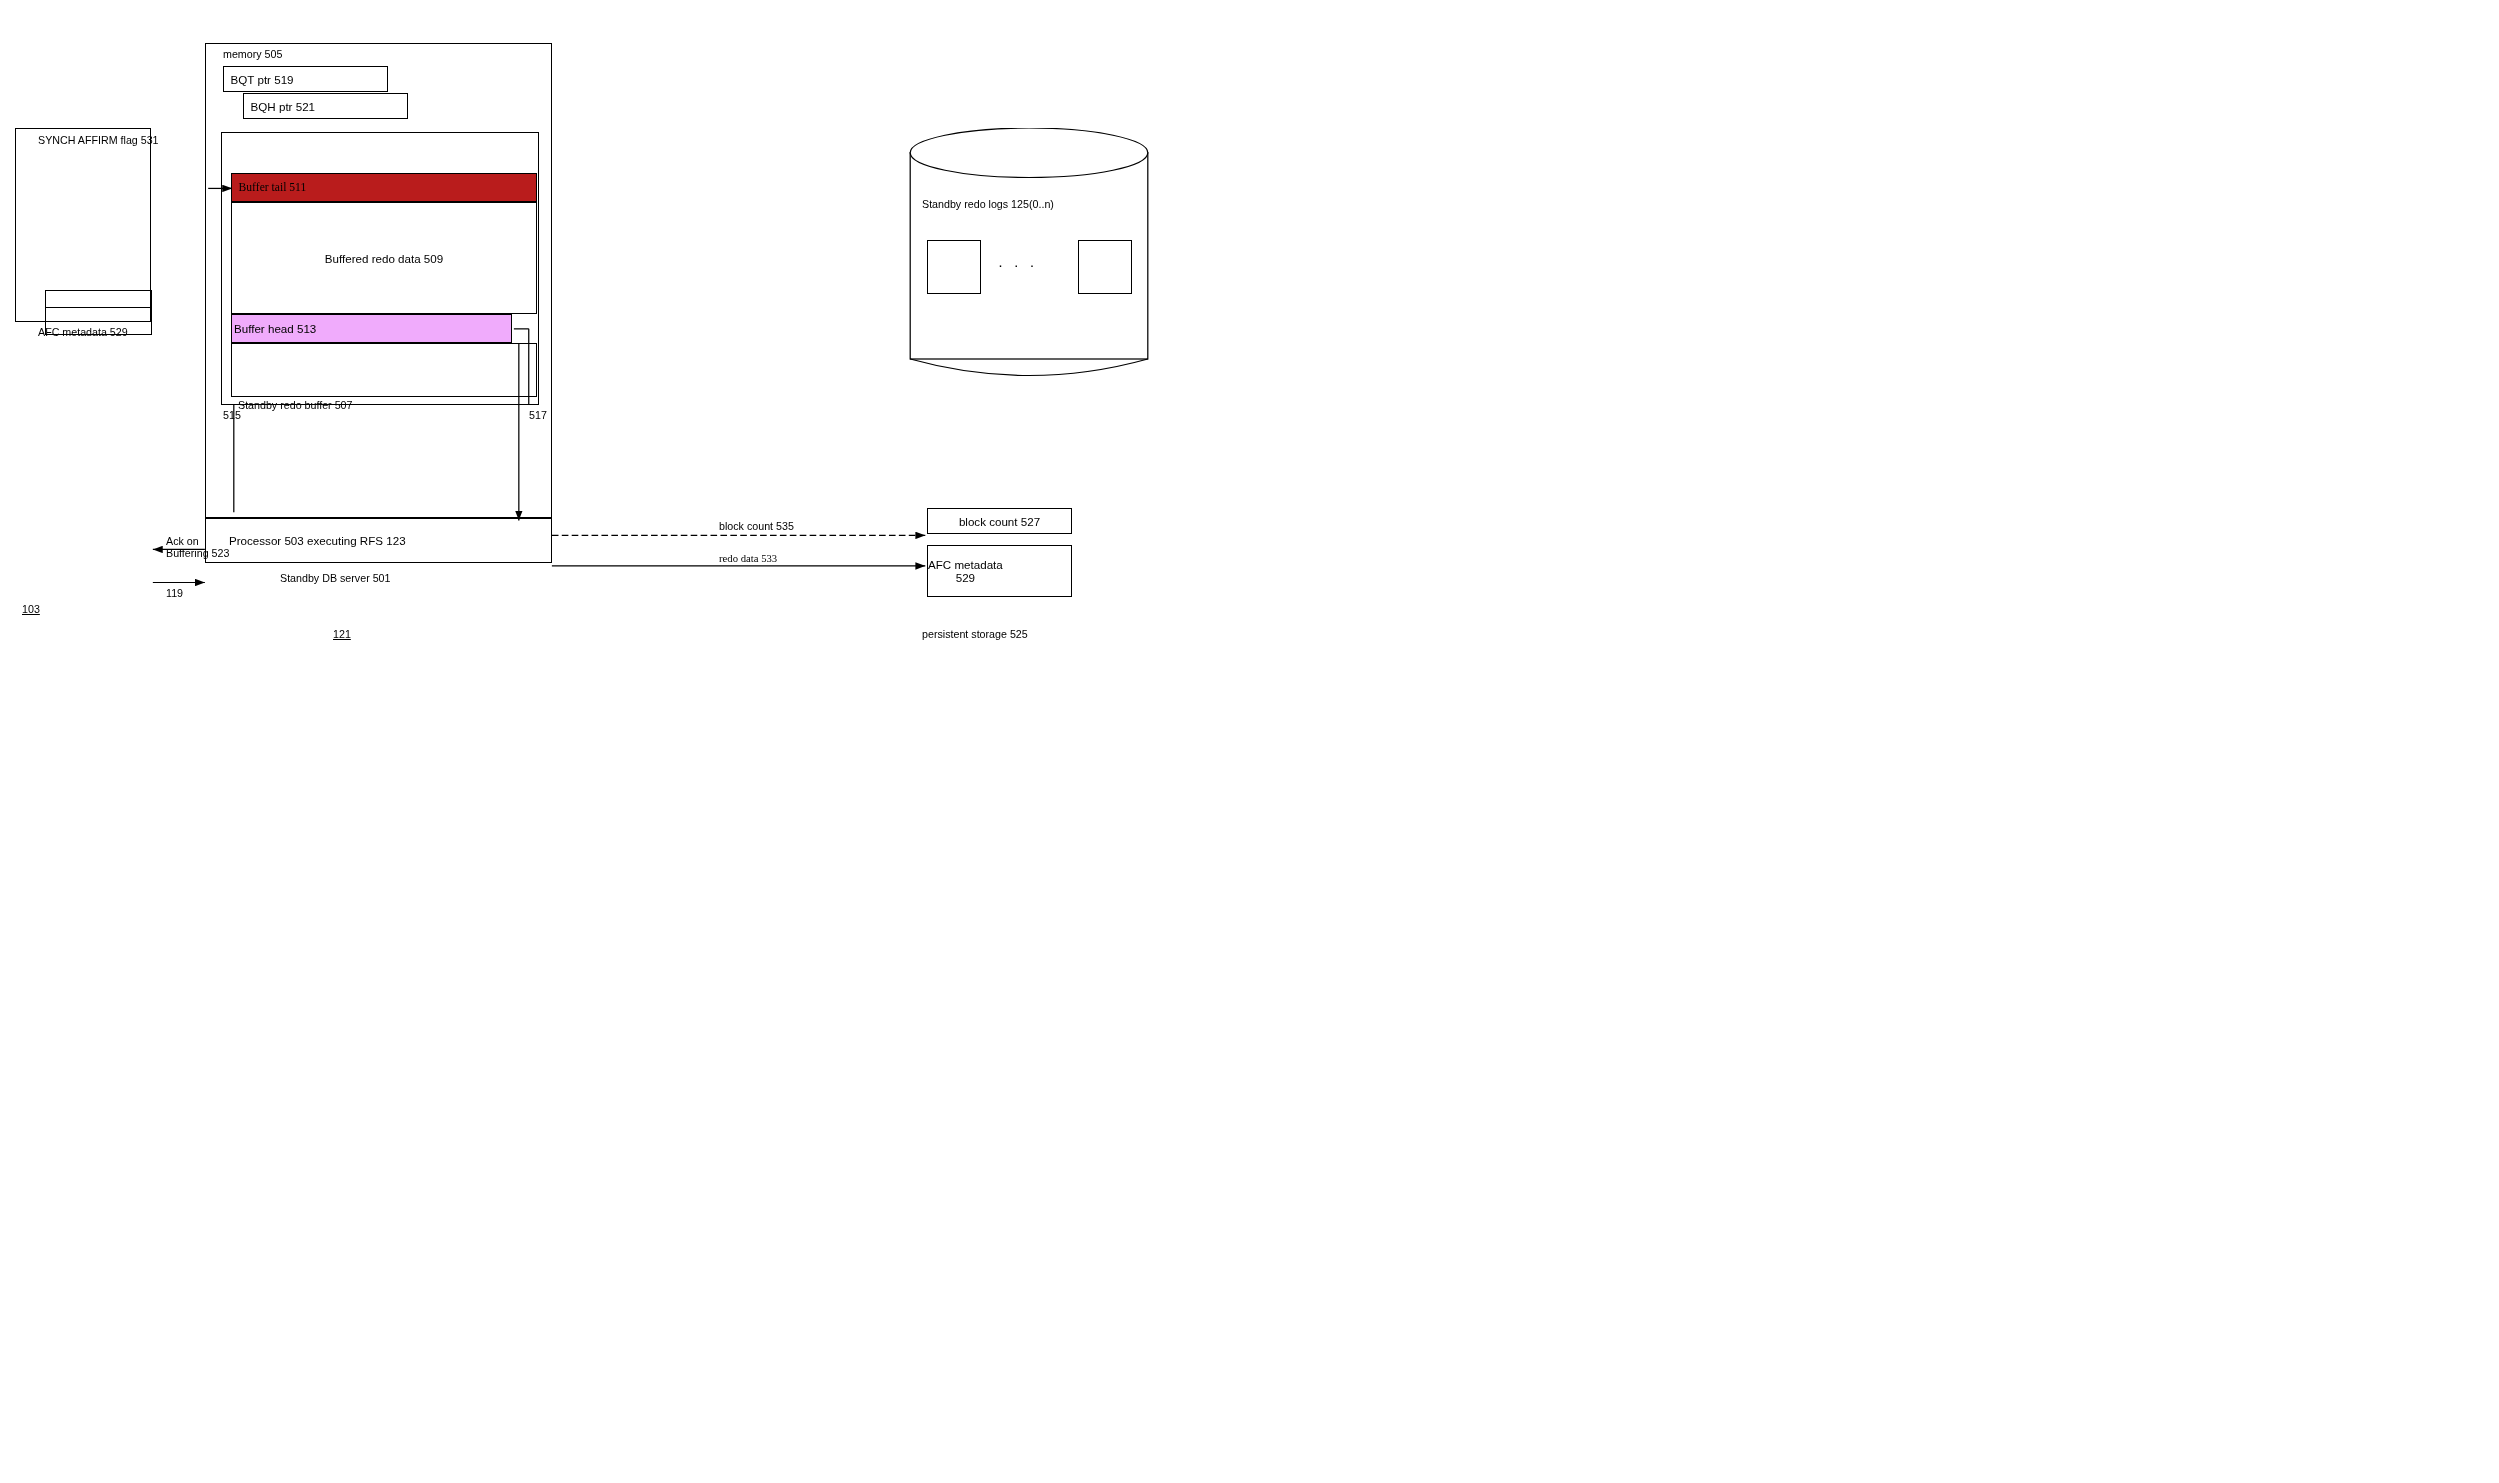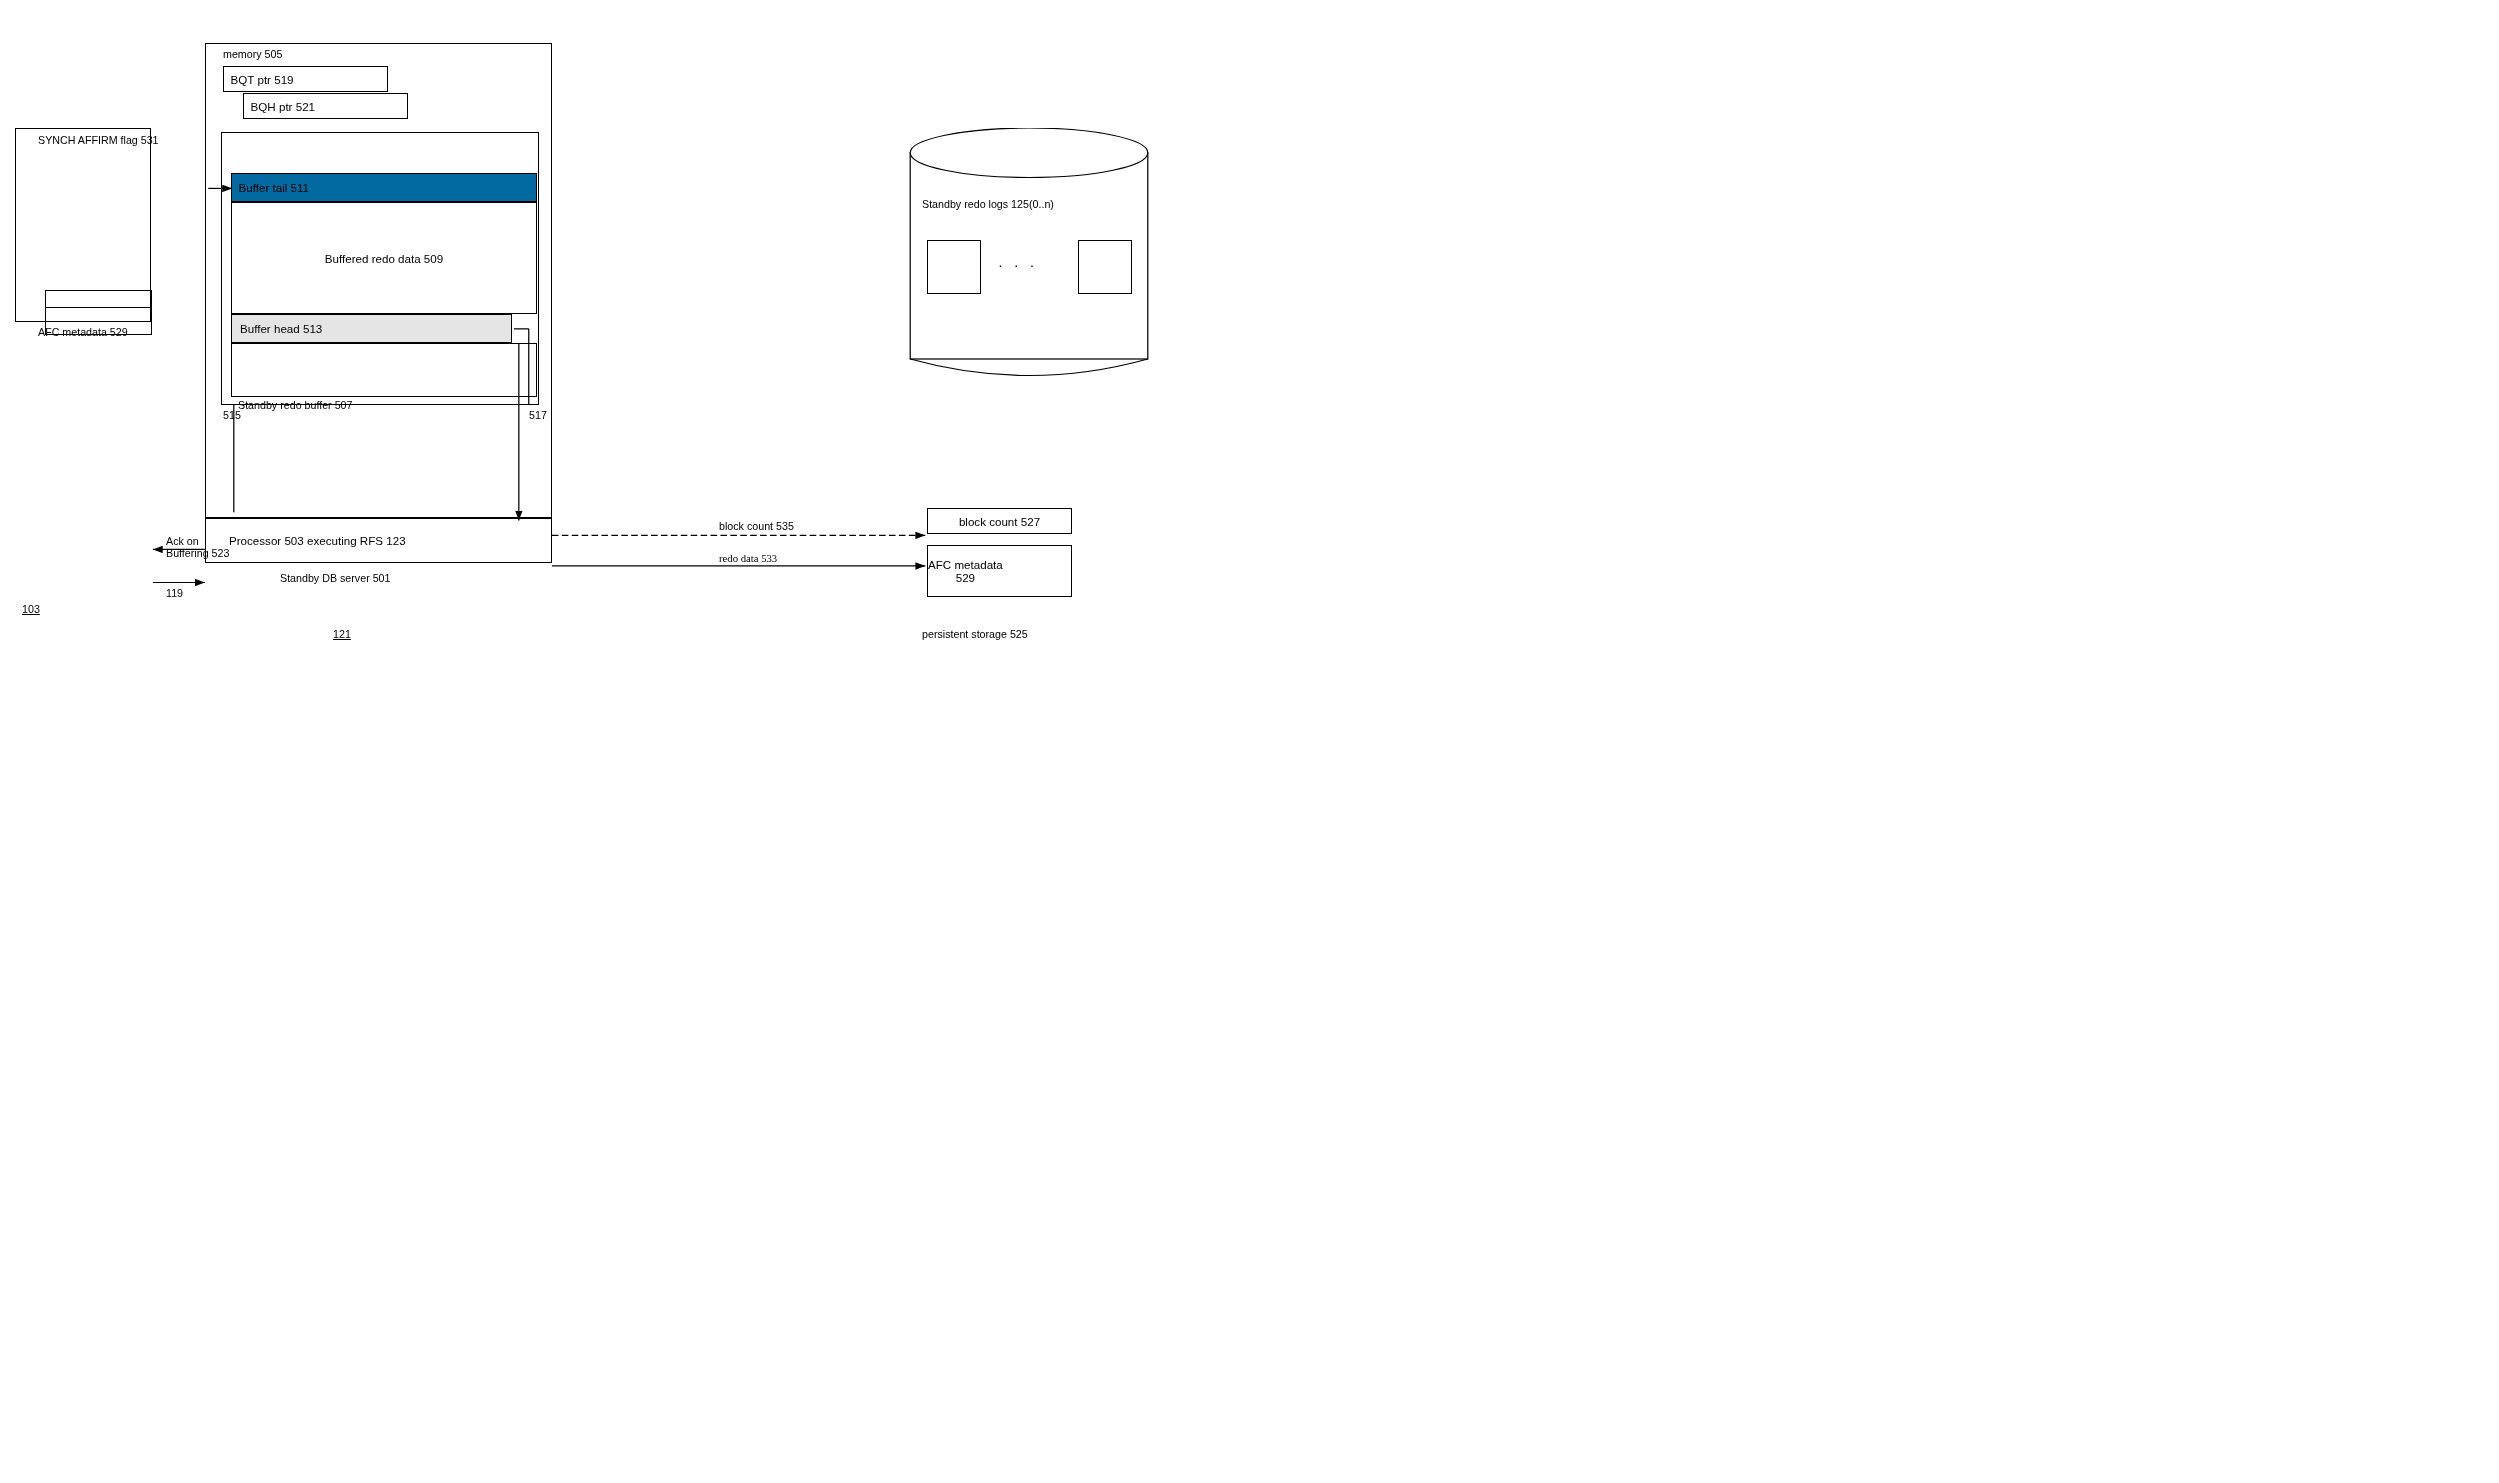--- a/index.html
+++ b/index.html
@@ -89,21 +89,22 @@
     .buffer-tail-box {
       position: absolute;
       left: 231px;
       top: 173px;
       width: 306px;
       height: 29px;
       border: 1.2px solid #000;
       display: flex;
       align-items: center;
       padding-left: 6.6px;
-      background: #0369a1;
+      background: #b91c1c;
+      font-family: Liberation Serif, serif;
     }
     
     .buffered-redo-area {
       position: absolute;
       left: 231px;
       top: 202px;
       width: 306px;
       height: 112px;
       border: 1.2px solid #000;
       display: flex;
@@ -113,22 +114,22 @@
     
     .buffer-head-box {
       position: absolute;
       left: 231px;
       top: 314px;
       width: 281px;
       height: 29px;
       border: 1.2px solid #000;
       display: flex;
       align-items: center;
-      padding-left: 8px;
-      background: #e5e5e5;
+      padding-left: 2px;
+      background: #f0abfc;
     }
     
     .below-buffer-head {
       position: absolute;
       left: 231px;
       top: 343px;
       width: 306px;
       height: 54px;
       border: 1.2px solid #000;
     }

